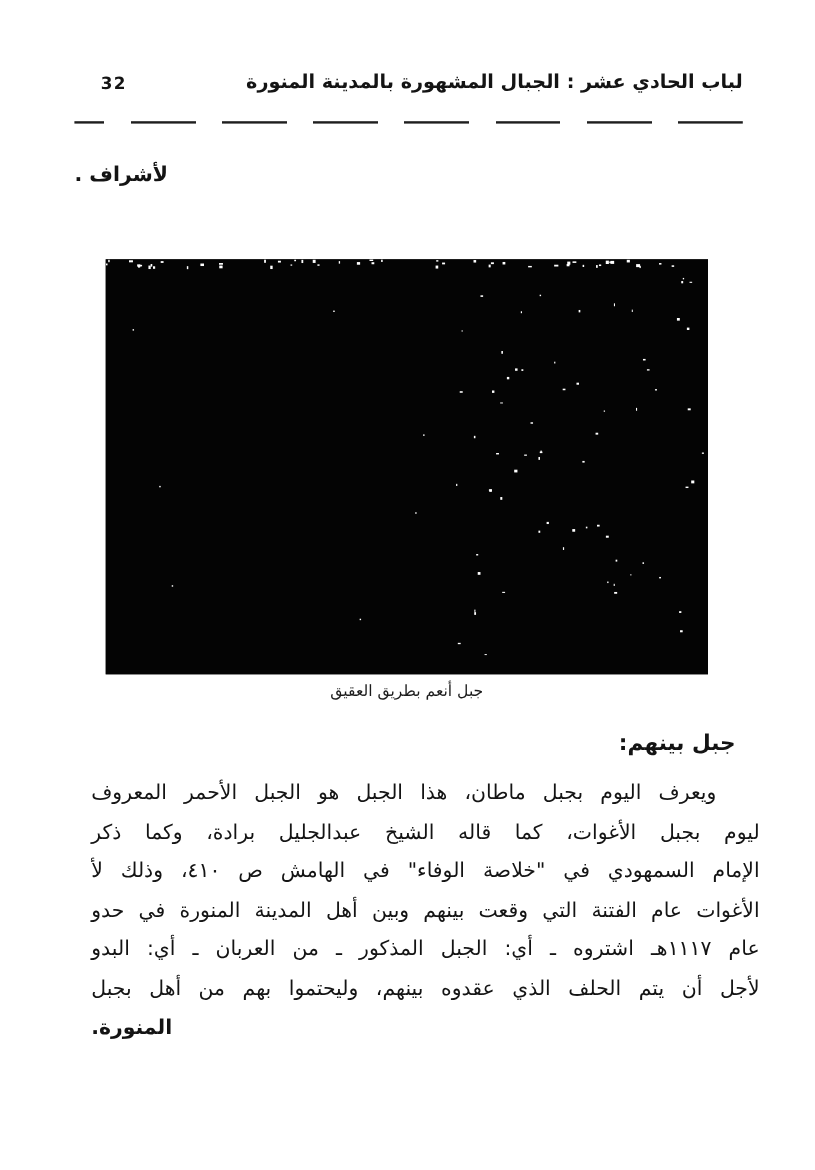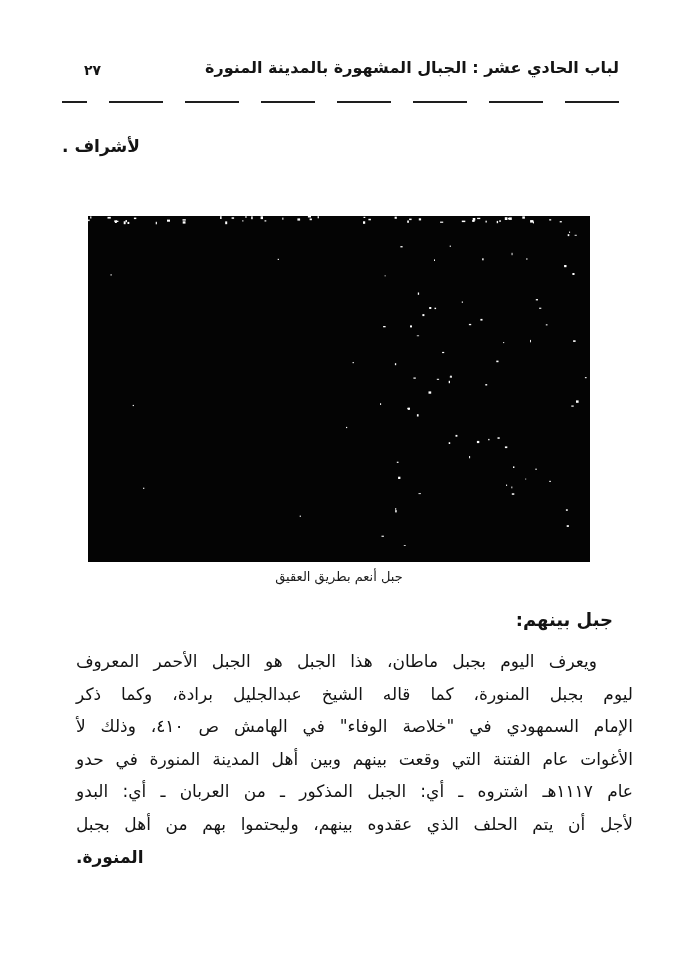--- a/index.html
+++ b/index.html
@@ -55,21 +55,21 @@
     position:absolute;left:76px;top:645px;width:557px;
     direction:rtl;font-size:17px;line-height:32.6px;
   }
   .indent-lg{padding-right:36px;}
 </style>
 </head>
 <body>
 
 <div class="page">
 
-  <div class="page-number">٢٧</div>
+  <div class="page-number">32</div>
   <div class="header-title">لباب الحادي عشر :  الجبال المشهورة بالمدينة المنورة</div>
   <div class="header-rule"></div>
 
   <div class="intro">
     <div class="line-left">لأشراف .</div>
   </div>
 
   <div class="figure"><svg width="502" height="346" viewBox="0 0 502 346" xmlns="http://www.w3.org/2000/svg">
         <rect width="502" height="346" fill="#040404"></rect>
         <rect x="0.1" y="3.6" width="1.5" height="1.5" fill="#fff"></rect>
@@ -197,21 +197,21 @@
         <rect x="55.1" y="271.7" width="1.2" height="1.2" fill="#fff"></rect>
         <rect x="189.7" y="42.8" width="1.2" height="1.2" fill="#fff"></rect>
         <rect x="22.5" y="58.3" width="1.2" height="1.2" fill="#fff"></rect>
       </svg></div>
   <div class="figure-caption">جبل أنعم بطريق العقيق</div>
 
   <div class="section-heading">جبل بينهم:</div>
 
   <div class="body-par">
     <div class="line-justify indent-lg">ويعرف اليوم بجبل ماطان، هذا الجبل هو الجبل الأحمر المعروف</div>
-    <div class="line-justify">ليوم بجبل المنورة، كما قاله الشيخ عبدالجليل برادة، وكما ذكر</div>
+    <div class="line-justify">ليوم بجبل الأغوات، كما قاله الشيخ عبدالجليل برادة، وكما ذكر</div>
     <div class="line-justify">الإمام السمهودي في "خلاصة الوفاء" في الهامش ص ٤١٠، وذلك لأ</div>
     <div class="line-justify">الأغوات عام الفتنة التي وقعت بينهم وبين أهل المدينة المنورة في حدو</div>
     <div class="line-justify">عام ١١١٧هـ اشتروه ـ أي: الجبل المذكور ـ من العربان ـ أي: البدو</div>
     <div class="line-justify">لأجل أن يتم الحلف الذي عقدوه بينهم، وليحتموا بهم من أهل بجبل</div>
     <div class="line-left">المنورة.</div>
   </div>
 
 </div>
 
 </body></html>

